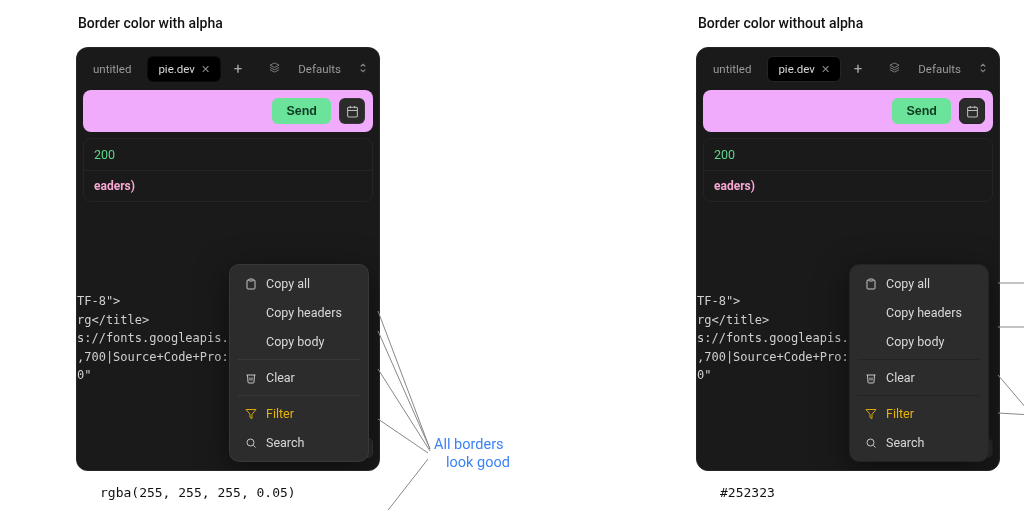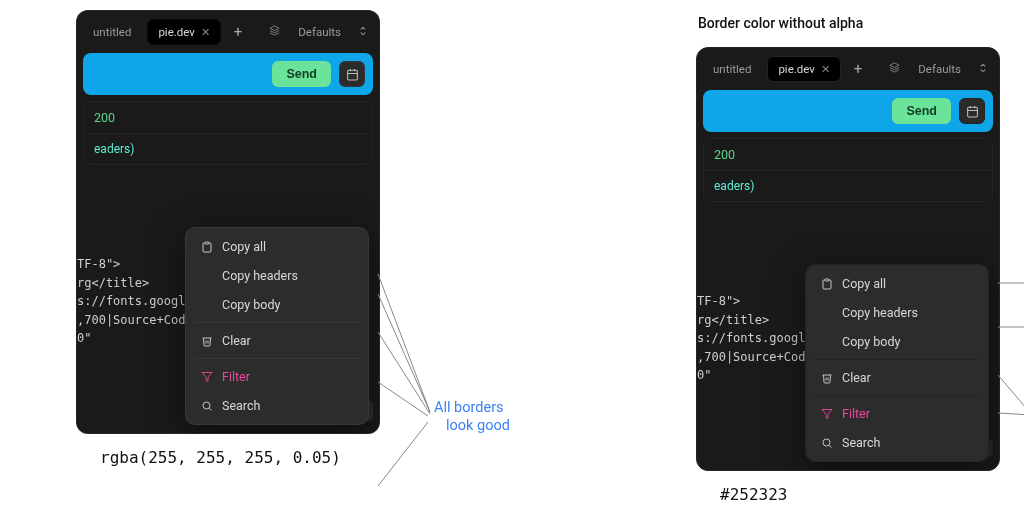--- a/index.html
+++ b/index.html
@@ -20,21 +20,21 @@
     flex-direction: column;
   }
   .side-title {
     font-size: 14px;
     font-weight: 500;
     margin: 5px 0 16px 38px;
     color: #111;
   }
   .side-caption {
     font-family: "SFMono-Regular", Menlo, Consolas, monospace;
-    font-size: 16px;
+    font-size: 13px;
     margin: 14px 0 0 60px;
     color: #111;
   }
   .side-body {
     display: flex;
     align-items: center;
   }
 
   
   .card {
@@ -88,21 +88,21 @@
   }
   .layers-ico, .updown-ico { opacity: .8; }
 
   
   .toolbar {
     display: flex;
     justify-content: flex-end;
     align-items: center;
     gap: 8px;
     padding: 8px 8px;
-    background: #0ea5e9;
+    background: #f0abfc;
     margin: 6px 6px 0 6px;
     border-radius: 8px;
   }
   .send-btn {
     background: #6CE39A;
     color: #0d3d22;
     border: none;
     border-radius: 6px;
     padding: 6px 14px;
     font-size: 12.5px;
@@ -127,22 +127,23 @@
   .pane.b-solid-el { border: 1px solid #252323; }
   .status-row {
     padding: 8px 10px;
     color: #5dd48c;
     font-size: 12.5px;
   }
   .status-row.b-alpha-el { border-bottom: 1px solid rgba(255,255,255,0.05); }
   .status-row.b-solid-el { border-bottom: 1px solid #252323; }
   .headers-row {
     padding: 8px 10px;
-    color: #5eead4;
+    color: #f9a8d4;
     font-size: 12px;
+    font-weight: bold;
   }
 
   
   .codeblock {
     margin: 90px 6px 0 0;
     padding: 0 0 8px 0;
     font-family: "SFMono-Regular", Menlo, Consolas, monospace;
     font-size: 12px;
     line-height: 1.55;
     color: #cfcfcf;
@@ -172,37 +173,37 @@
     letter-spacing: 1px;
   }
   .dots-btn.b-alpha-el { border: 1px solid rgba(255,255,255,0.06); }
   .dots-btn.b-solid-el { border: 1px solid #252323; }
 
   
   .menu {
     position: absolute;
     top: 216px;
     right: 10px;
-    width: 184px;
+    width: 140px;
     background: #2c2c2c;
     border-radius: 10px;
     padding: 4px;
     box-shadow: 0 8px 32px rgba(0,0,0,.5);
   }
   .menu.b-alpha-el { border: 1px solid rgba(255,255,255,0.06); }
   .menu.b-solid-el { border: 1px solid #252323; }
   .menu-item {
     display: flex; align-items: center;
     gap: 8px;
     padding: 7px 10px;
     font-size: 12.5px;
     color: #d8d8d8;
     border-radius: 6px;
   }
-  .menu-item.muted { color: #ec4899; }
+  .menu-item.muted { color: #eab308; }
   .menu-sep {
     height: 1px;
     margin: 3px 4px;
   }
   .menu-sep.b-alpha-el { background: rgba(255,255,255,0.06); }
   .menu-sep.b-solid-el { background: #252323; }
   .mi-ico { width: 14px; display:flex; justify-content:center; opacity:.9; }
   .mi-ico.blank { opacity: 0; }
 
   
@@ -223,20 +224,21 @@
     stroke-width: 1;
     fill: none;
   }
 </style>
 </head>
 <body>
 
 <div class="comparison">
 
   <div class="side">
+    <div class="side-title">Border color with alpha</div>
     <div class="side-body">
       <div class="card b-alpha">
 
         <div class="tabs">
           <div class="tab">
             <span>untitled</span>
           </div>
           <div class="tab active b-alpha-el">
             <span>pie.dev</span>
             <span class="x">✕</span>

